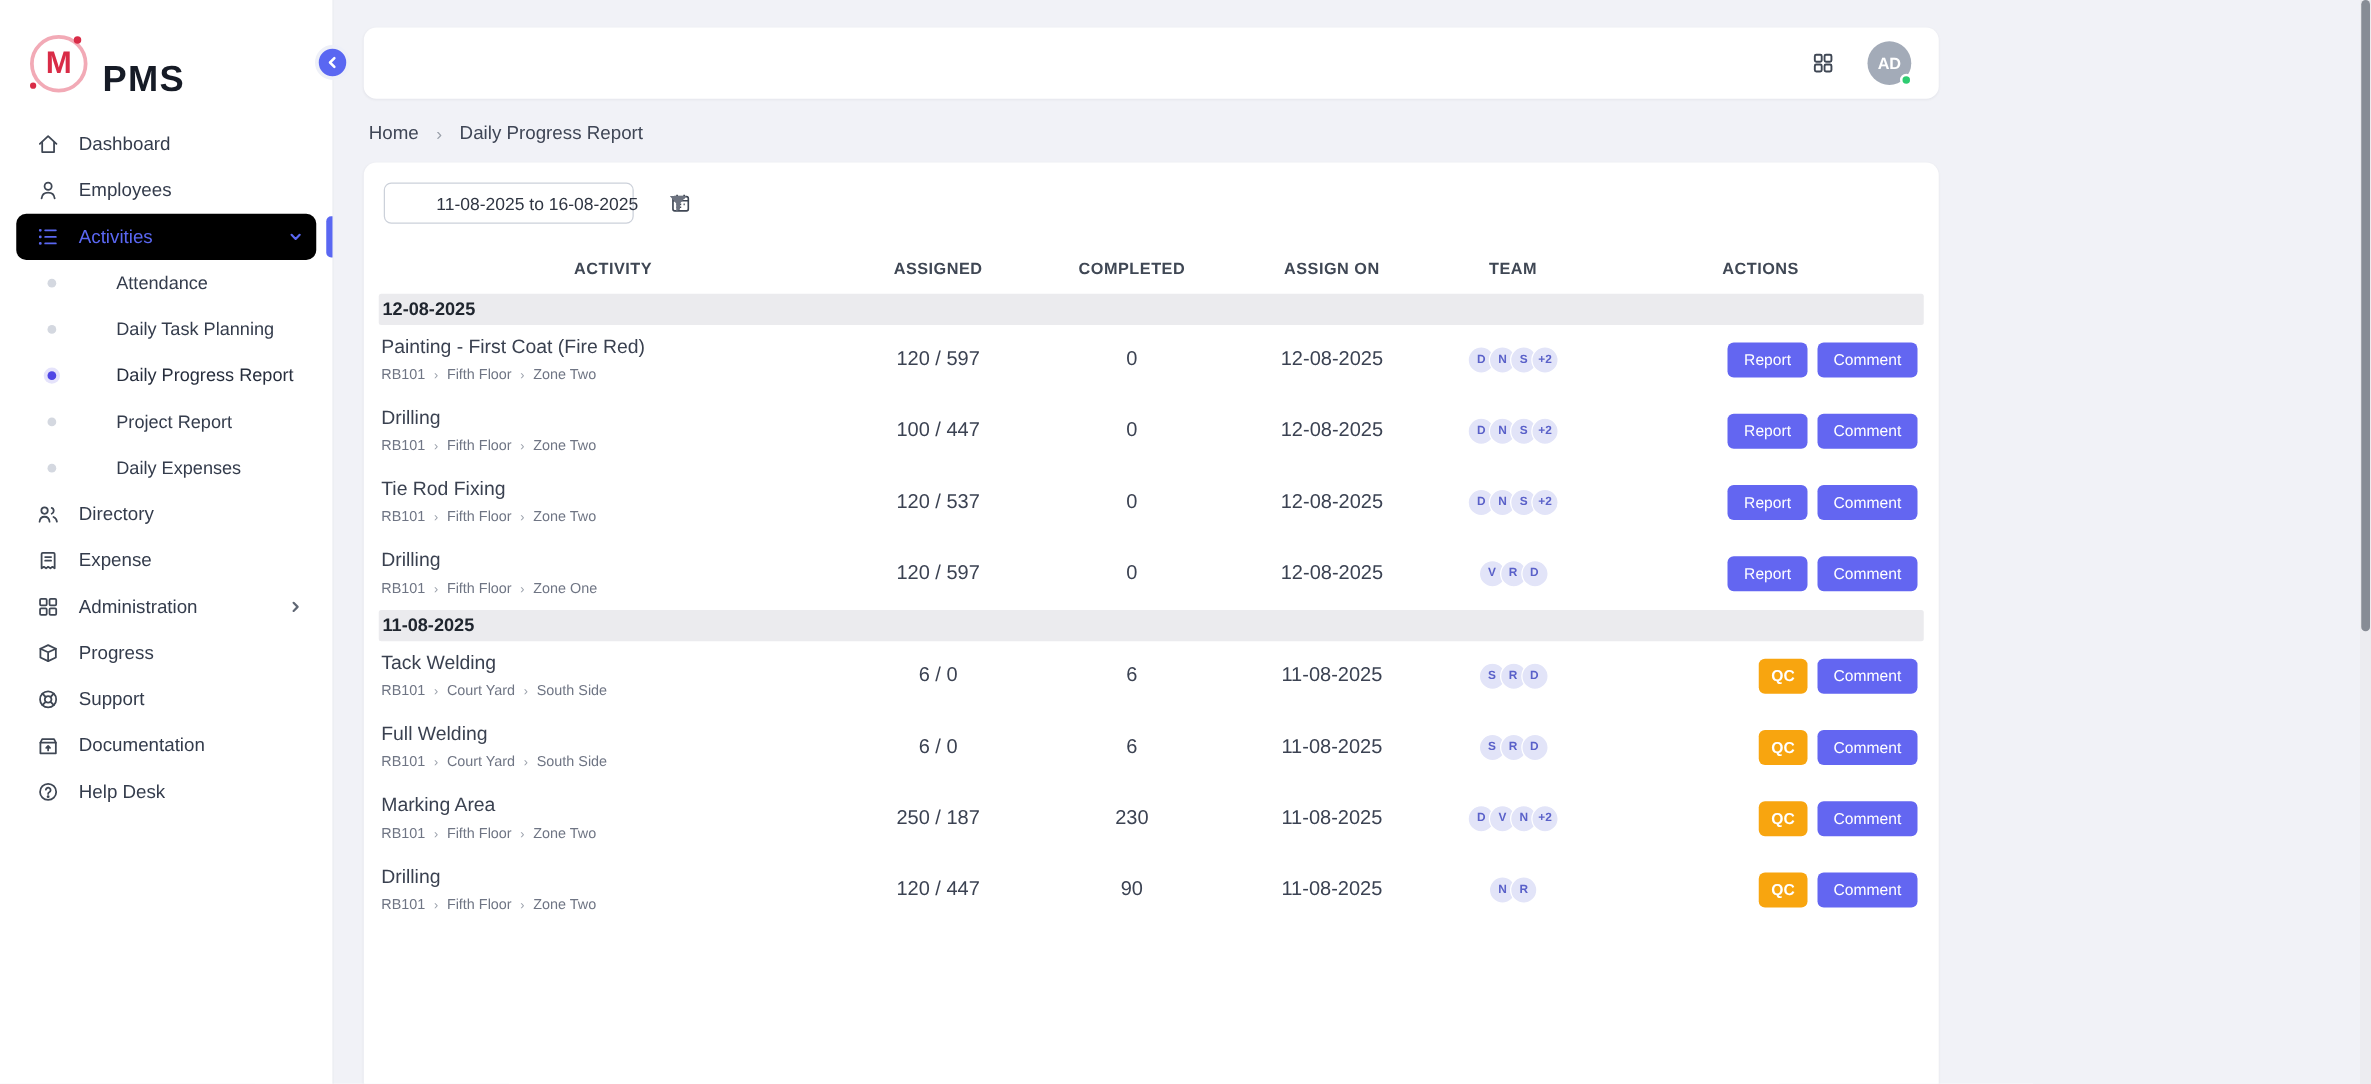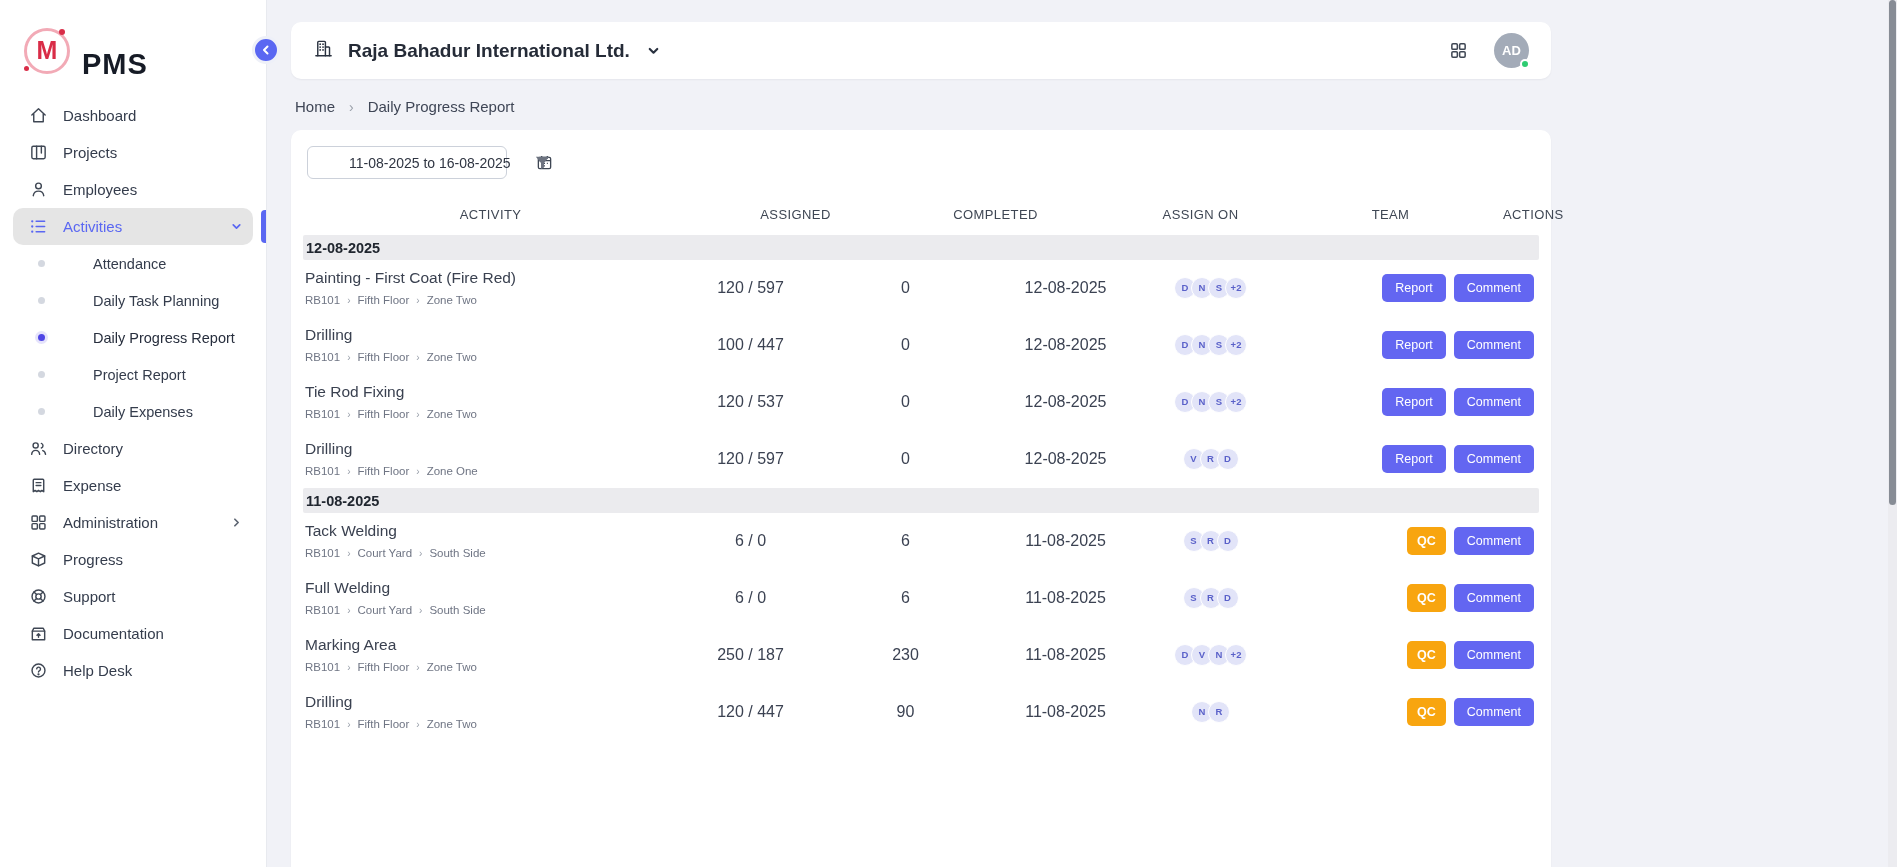--- a/index.html
+++ b/index.html
@@ -39,21 +39,21 @@
     display:flex; align-items:center; justify-content:center; cursor:pointer;
   }
 
   .nav { padding:0 13px; margin-top:4px; }
   .nav-item {
     display:flex; align-items:center; gap:15px; height:37px;
     padding:0 10px 0 16px; border-radius:8px; font-size:15px; color:#343c4c;
     cursor:pointer; position:relative;
   }
   .nav-item .nav-icon { display:flex; align-items:center; color:#3f4754; }
-  .nav-item.active { background:#e5e5e5; color:#5a67f2;border-radius:10px; }
+  .nav-item.active { background:#000000; color:#5a67f2; }
   .nav-item.active .nav-icon { color:#5a67f2; }
   .nav-chev { margin-left:auto; display:flex; align-items:center; color:#5f6774; }
   .nav-item.active .nav-chev { color:#5a67f2; }
   .nav-chev.right svg { transform:rotate(-90deg); }
   .edge-bar {
     position:absolute; right:-13px; top:2px; width:5px; height:33px;
     background:#5a67f2; border-radius:4px 0 0 4px;
   }
   .sub-item {
     display:flex; align-items:center; height:37px; padding-left:25px;
@@ -112,22 +112,22 @@
     border:none; outline:none; flex:1; font-family:inherit;
     font-size:14px; color:#2f3542; background:transparent;margin-left:32px;
   }
   .date-wrap .cal { display:flex; color:#3f4754; cursor:pointer; }
   .filter-icon { display:flex; cursor:pointer; }
 
   
   .table { --cols:375px 145px 165px 155px 135px 1fr; }
   .thead {
     display:grid; grid-template-columns:var(--cols); align-items:center;
-    height:42px; font-size:13px; font-weight:400; letter-spacing:.4px;
-    color:#3f4754; text-align:center;gap:45px;
+    height:42px; font-size:13px; font-weight:700; letter-spacing:.4px;
+    color:#3f4754; text-align:center;
   }
   .group-band {
     height:25px; background:#ebebee; border-radius:2px;
     display:flex; align-items:center; padding:0 3px;
     font-weight:700; font-size:14.5px; color:#20262f;
   }
   .trow {
     display:grid; grid-template-columns:var(--cols); align-items:center;
     padding:9px 0 11px; min-height:57px;
   }
@@ -177,29 +177,20 @@
           <svg viewBox="0 0 20 20" width="19" height="19" fill="none" stroke="currentColor" stroke-width="1.5" stroke-linecap="round" stroke-linejoin="round">
             <path d="M3 9.5 10 3l7 6.5"></path>
             <path d="M5 8.5v8h10v-8"></path>
           </svg>
         </span>
         <span class="nav-label">Dashboard</span>
       </div>
       <div class="nav-item">
         <span class="nav-icon">
           <svg viewBox="0 0 20 20" width="19" height="19" fill="none" stroke="currentColor" stroke-width="1.5" stroke-linecap="round" stroke-linejoin="round">
-            <rect x="3" y="3.5" width="14" height="13" rx="1.5"></rect>
-            <path d="M8 3.5v13M13 3.5v7"></path>
-          </svg>
-        </span>
-        <span class="nav-label">Projects</span>
-      </div>
-      <div class="nav-item">
-        <span class="nav-icon">
-          <svg viewBox="0 0 20 20" width="19" height="19" fill="none" stroke="currentColor" stroke-width="1.5" stroke-linecap="round" stroke-linejoin="round">
             <circle cx="10" cy="6.3" r="3"></circle>
             <path d="M4.5 16.5c.4-3.2 2.6-4.8 5.5-4.8s5.1 1.6 5.5 4.8"></path>
           </svg>
         </span>
         <span class="nav-label">Employees</span>
       </div>
       <div class="nav-item active">
         <span class="nav-icon">
           <svg viewBox="0 0 20 20" width="19" height="19" fill="none" stroke="currentColor" stroke-width="1.5" stroke-linecap="round" stroke-linejoin="round">
             <path d="M7.5 4.5h9M7.5 10h9M7.5 15.5h9"></path>
@@ -314,36 +305,20 @@
 <div class="collapse-btn">
   <svg width="12" height="12" viewBox="0 0 12 12" fill="none" stroke="#fff" stroke-width="2" stroke-linecap="round" stroke-linejoin="round">
       <path d="M7.5 2.5 4 6l3.5 3.5"></path>
     </svg>
 </div>
 
 <div class="main">
   <div class="container">
 
     <div class="topbar">
-      <div class="company-wrap">
-        <span class="nav-icon">
-          <svg viewBox="0 0 22 22" width="21" height="21" fill="none" stroke="#2a3240" stroke-width="1.5" stroke-linejoin="round" stroke-linecap="round">
-              <path d="M3 18.5h16"></path>
-              <path d="M5 18.5V4.5a1 1 0 0 1 1-1h6a1 1 0 0 1 1 1v14"></path>
-              <path d="M13 9.5h3.5a.8.8 0 0 1 .8.8v8.2"></path>
-              <path d="M7.5 6.5h.01M10.5 6.5h.01M7.5 9.5h.01M10.5 9.5h.01M7.5 12.5h.01M10.5 12.5h.01" stroke-width="1.9"></path>
-            </svg>
-        </span>
-        <span class="company-name">Raja Bahadur International Ltd.</span>
-        <span class="company-chev">
-          <svg width="15" height="15" viewBox="0 0 14 14" fill="none" stroke="currentColor" stroke-width="2" stroke-linecap="round" stroke-linejoin="round">
-              <path d="M3.5 5.5 7 9l3.5-3.5"></path>
-            </svg>
-        </span>
-      </div>
       <div class="topbar-right">
         <span class="apps-btn">
           <svg viewBox="0 0 20 20" width="19" height="19" fill="none" stroke="currentColor" stroke-width="1.6">
               <rect x="3" y="3" width="5.8" height="5.8" rx="1.2"></rect>
               <rect x="11.2" y="3" width="5.8" height="5.8" rx="1.2"></rect>
               <rect x="3" y="11.2" width="5.8" height="5.8" rx="1.2"></rect>
               <rect x="11.2" y="11.2" width="5.8" height="5.8" rx="1.2"></rect>
             </svg>
         </span>
         <div class="avatar">

